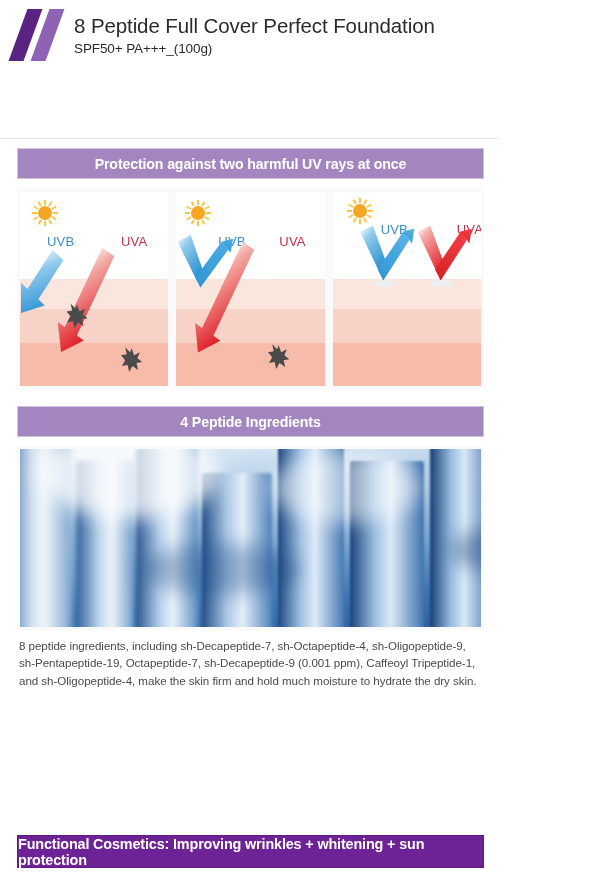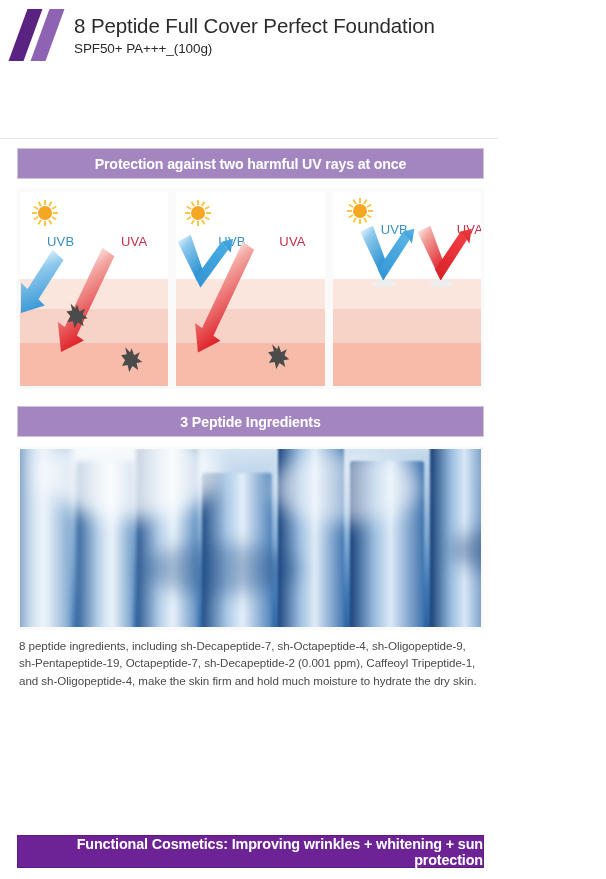--- a/index.html
+++ b/index.html
@@ -295,21 +295,21 @@
           <path d="M168 48 L159 40 L174 37 L171 52 Z" fill="url(#gA3b)"></path>
           <ellipse cx="136" cy="92" rx="15" ry="3.5" fill="#e9eef2" opacity="0.85"></ellipse>
         </g>
       </svg>
     </div>
   </div>
 
   <div class="body-text">
   </div>
 
-  <div class="banner lilac" style="margin-top:17px;">3 Peptide Ingredients</div>
+  <div class="banner lilac" style="margin-top:17px;">4 Peptide Ingredients</div>
 
   <div class="photo-wrap">
     <div class="photo">
       <div class="tube" style="left:-14px; width:66px; height:200px;
            background:linear-gradient(90deg,#35679f,#cfe0f0 38%,#f2f7fc 58%,#7ba4cd 100%); filter:blur(3.5px);"></div>
       <div class="tube" style="left:56px; width:58px; height:176px;
            background:linear-gradient(90deg,#2e5f98,#bed6ec 40%,#eef5fb 62%,#6e9bc8 100%); filter:blur(2.6px);"></div>
       <div class="tube" style="left:116px; width:62px; height:190px;
            background:linear-gradient(90deg,#28558f,#b6d0e9 38%,#e9f2fa 60%,#5f8fc2 100%); filter:blur(2px);"></div>
       <div class="tube" style="left:182px; width:70px; height:164px;
@@ -323,19 +323,19 @@
       <div class="tube" style="left:480px; width:80px; height:150px; bottom:-8px;
            background:linear-gradient(90deg,#153c72,#93b8db 30%,#d7e7f6 52%,#36699f 100%); filter:blur(0.7px);"></div>
       <div class="glow" style="left:20px;  top:-20px; width:180px; height:90px; background:#ffffff; opacity:0.75;"></div>
       <div class="glow" style="left:250px; top:4px;   width:150px; height:70px; background:#ffffff; opacity:0.5;"></div>
       <div class="glow" style="left:470px; top:-14px; width:120px; height:80px; background:#ffffff; opacity:0.45;"></div>
       <div class="glow" style="left:120px; top:95px;  width:160px; height:50px; background:#1c4a85; opacity:0.35;"></div>
       <div class="glow" style="left:430px; top:78px;  width:130px; height:46px; background:#14386e; opacity:0.4;"></div>
     </div>
   </div>
 
-  <div class="body-text ingredients">8 peptide ingredients, including sh-Decapeptide-7, sh-Octapeptide-4, sh-Oligopeptide-9, sh-Pentapeptide-19, Octapeptide-7, sh-Decapeptide-2 (0.001 ppm), Caffeoyl Tripeptide-1, and sh-Oligopeptide-4, make the skin firm and hold much moisture to hydrate the dry skin.</div>
-
-  <div style="position:absolute; left:0; right:0; bottom:11px;text-align:right;">
+  <div class="body-text ingredients">8 peptide ingredients, including sh-Decapeptide-7, sh-Octapeptide-4, sh-Oligopeptide-9, sh-Pentapeptide-19, Octapeptide-7, sh-Decapeptide-9 (0.001 ppm), Caffeoyl Tripeptide-1, and sh-Oligopeptide-4, make the skin firm and hold much moisture to hydrate the dry skin.</div>
+
+  <div style="position:absolute; left:0; right:0; bottom:11px;">
     <div class="banner deep bottom">Functional Cosmetics: Improving wrinkles + whitening + sun protection</div>
   </div>
 
 </div>
 
 </body></html>

